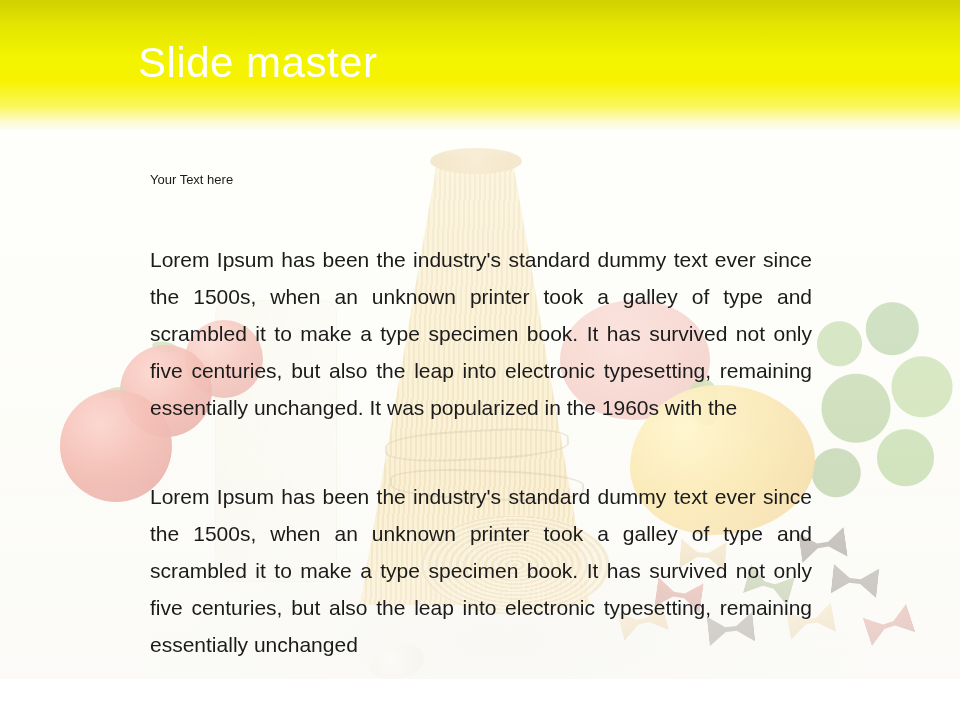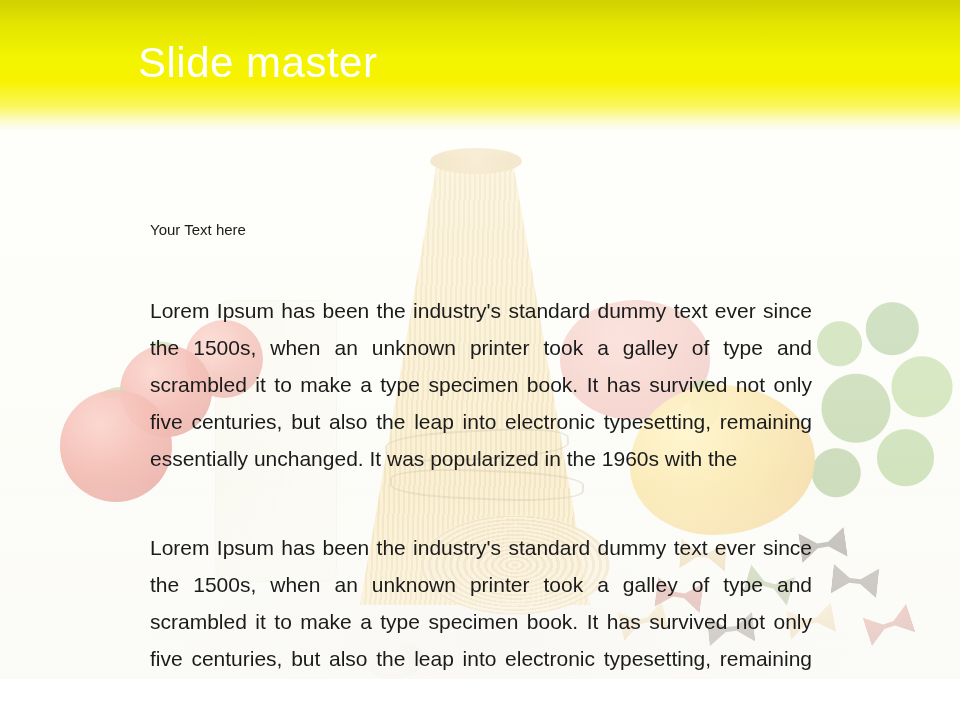--- a/index.html
+++ b/index.html
@@ -207,24 +207,23 @@
 
   
   .content {
     position: absolute;
     left: 150px;
     top: 172px;
     width: 662px;
     color: #1b1b1b;
   }
   .small-lead {
-    font-size: 15px;
+    font-size: 13px;
     line-height: 1.3;
     margin-bottom: 52px;
-    margin-top: 48px;
   }
   .para {
     font-size: 21px;
     line-height: 37px;
     text-align: justify;
     text-justify: inter-word;
     margin: 0 0 52px 0;
   }
   .para:last-child { margin-bottom: 0; }
 </style>

